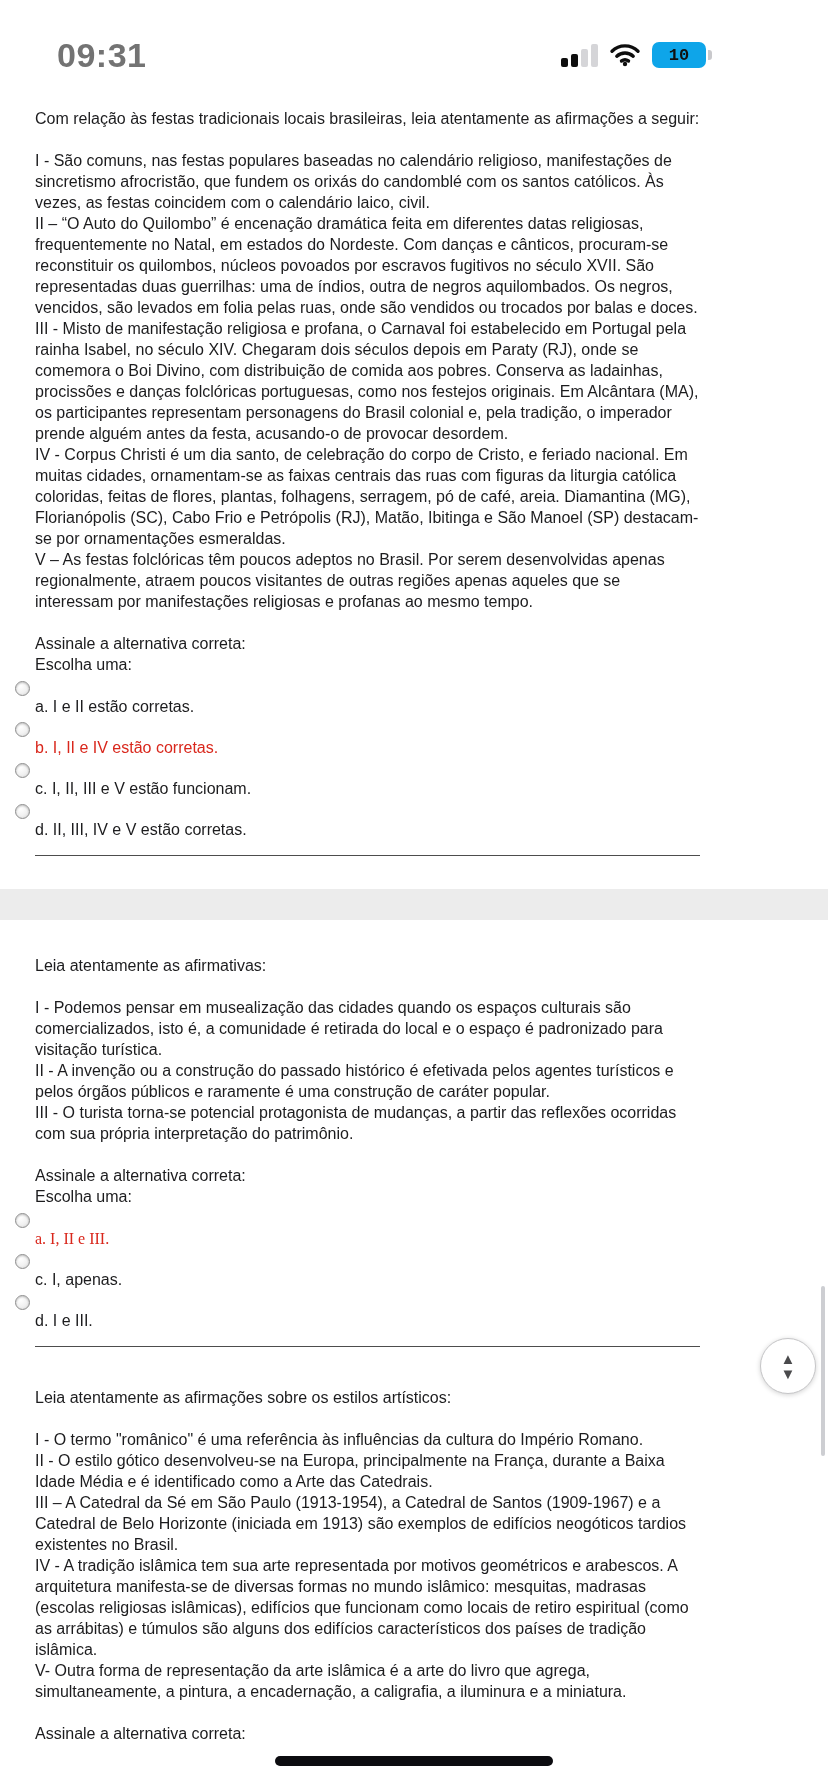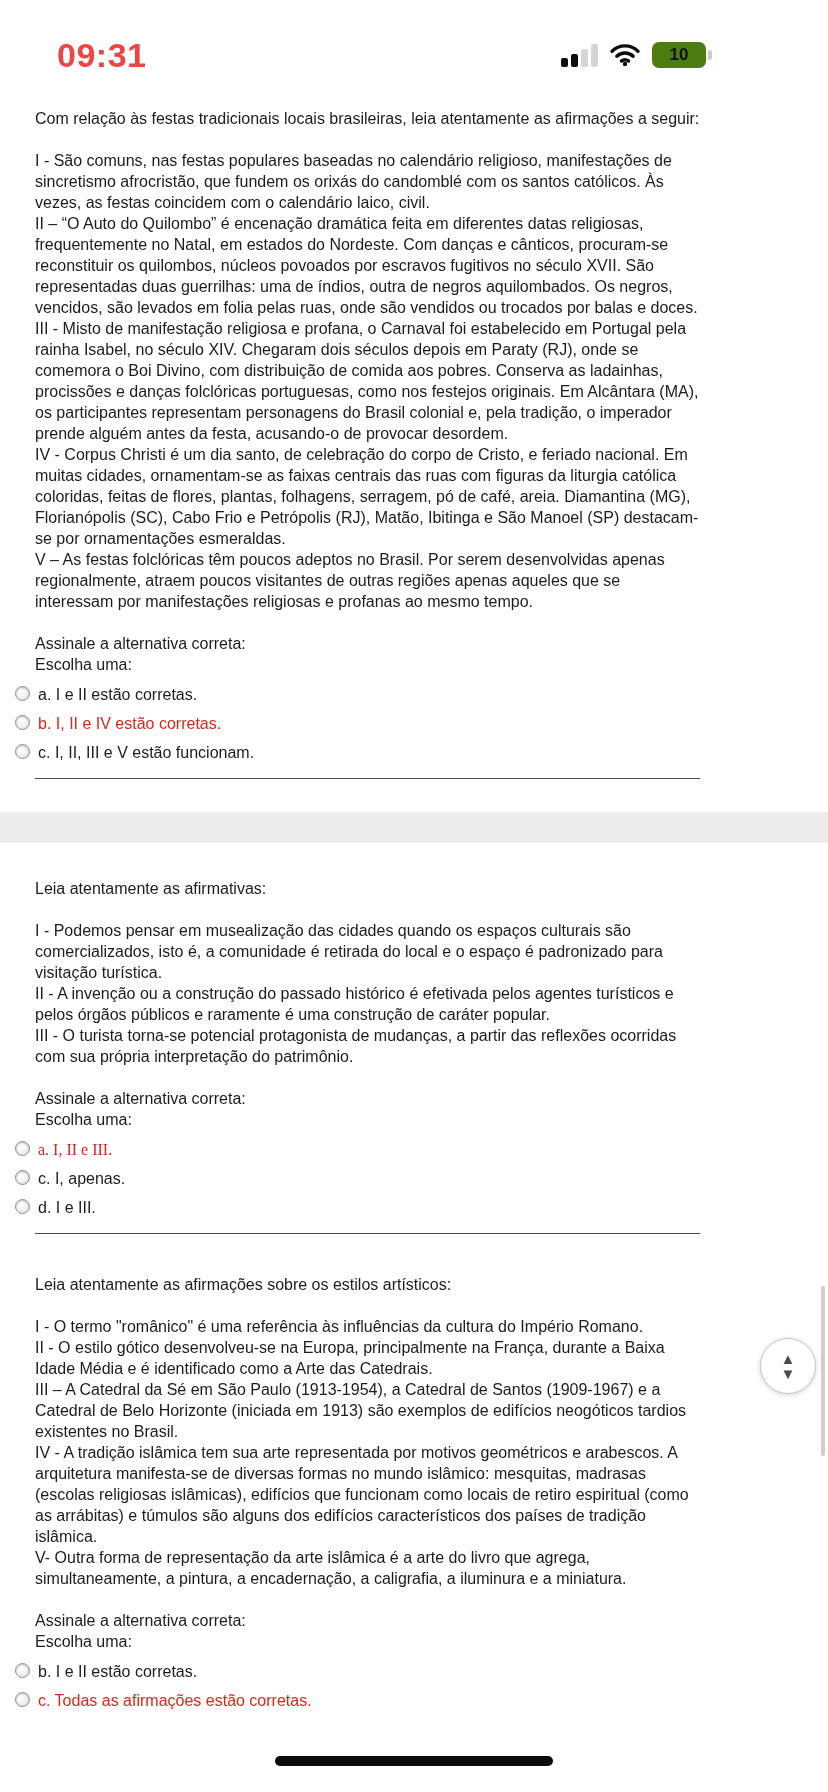--- a/index.html
+++ b/index.html
@@ -9,21 +9,21 @@
     background:#ffffff; color:#1c1c1e;
     position:relative; overflow:hidden;
   }
 
   
   .status-bar {
     position:absolute; top:0; left:0; width:828px; height:96px;
     display:flex; align-items:center; justify-content:space-between;
     padding:14px 116px 0 57px; z-index:5;
   }
-  .status-time { font-size:34px; font-weight:700; color:#ef4444; letter-spacing:.5px;text-align:right; }
+  .status-time { font-size:34px; font-weight:700; color:#737373; letter-spacing:.5px;text-align:right; }
   .status-icons { display:flex; align-items:center; gap:11px; }
   .signal { display:flex; align-items:flex-end; gap:3px; height:24px; }
   .signal .bar { width:7px; border-radius:2px; background:#d5d5d8; }
   .signal .bar.active { background:#0e0e0e; }
   .wifi svg { display:block; }
   .battery {
     width:54px; height:26px; border-radius:7px;
     display:flex; align-items:center; justify-content:center;
     font-size:17px; font-weight:700; color:#111; position:relative;
     margin-right:6px;
@@ -37,22 +37,22 @@
   main {
     position:absolute; top:0; left:0; width:828px;
     padding:108px 128px 0 35px;
     font-size:16px; line-height:21px;
   }
   .q-intro { margin-bottom:21px; }
   .statements p { margin:0; }
   .q-prompt { margin-top:21px; }
   .options { margin-top:9px; }
   .option {
-    display:flex; align-items:center;
-    margin-bottom:7px; min-height:22px; cursor:pointer;
+    display:flex; align-items:flex-start;
+    margin-bottom:7px; min-height:22px; cursor:pointer;flex-direction:column;
   }
   .radio {
     flex:0 0 auto; width:15px; height:15px; border-radius:50%;
     border:1px solid #8d8d8d;
     background:radial-gradient(circle at 35% 30%, #ffffff 0%, #f1f1f1 55%, #d8d8d8 100%);
     box-shadow:inset 0 1px 2px rgba(0,0,0,.22);
     margin:-3px 8px 0 -20px;
   }
   .opt-label { line-height:22px; }
   .q-rule { border:none; border-top:1.5px solid #4d4d4d; margin-top:14px; }
@@ -93,21 +93,21 @@
       <span class="bar" style="height:23px"></span>
     </span>
     <span class="wifi">
       <svg width="32" height="24" viewBox="0 0 32 24">
         <path d="M3 8.2 A18.5 18.5 0 0 1 29 8.2" stroke="#0e0e0e" stroke-width="3.4" fill="none" stroke-linecap="round"></path>
         <path d="M7.8 13.2 A12 12 0 0 1 24.2 13.2" stroke="#0e0e0e" stroke-width="3.4" fill="none" stroke-linecap="round"></path>
         <path d="M12.5 18 A6.2 6.2 0 0 1 19.5 18" stroke="#0e0e0e" stroke-width="3.4" fill="none" stroke-linecap="round"></path>
         <circle cx="16" cy="21" r="2.2" fill="#0e0e0e"></circle>
       </svg>
     </span>
-    <span class="battery" style="background: #4d7c0f;">
+    <span class="battery" style="background: #0ea5e9; font-family: Liberation Mono, monospace;">
       <span>10</span>
     </span>
   </div>
 </header>
 
 <main>
     <section class="question">
       <p class="q-intro">Com relação às festas tradicionais locais brasileiras, leia atentamente as afirmações a seguir:</p>
       <div class="statements">
         <p>I - São comuns, nas festas populares baseadas no calendário religioso, manifestações de sincretismo afrocristão, que fundem os orixás do candomblé com os santos católicos. Às vezes, as festas coincidem com o calendário laico, civil.</p>
@@ -123,20 +123,24 @@
           <span class="radio"></span>
           <span class="opt-label">a. I e II estão corretas.</span>
         </div>
         <div class="option">
           <span class="radio"></span>
           <span class="opt-label" style="color: rgb(217, 39, 28);">b. I, II e IV estão corretas.</span>
         </div>
         <div class="option">
           <span class="radio"></span>
           <span class="opt-label">c. I, II, III e V estão funcionam.</span>
+        </div>
+        <div class="option">
+          <span class="radio"></span>
+          <span class="opt-label">d. II, III, IV e V estão corretas.</span>
         </div>
       </div>
       <hr class="q-rule">
     </section>
     <div class="band"></div>
     <section class="question">
       <p class="q-intro">Leia atentamente as afirmativas:</p>
       <div class="statements">
         <p>I - Podemos pensar em musealização das cidades quando os espaços culturais são comercializados, isto é, a comunidade é retirada do local e o espaço é padronizado para visitação turística.</p>
         <p>II - A invenção ou a construção do passado histórico é efetivada pelos agentes turísticos e pelos órgãos públicos e raramente é uma construção de caráter popular.</p>

